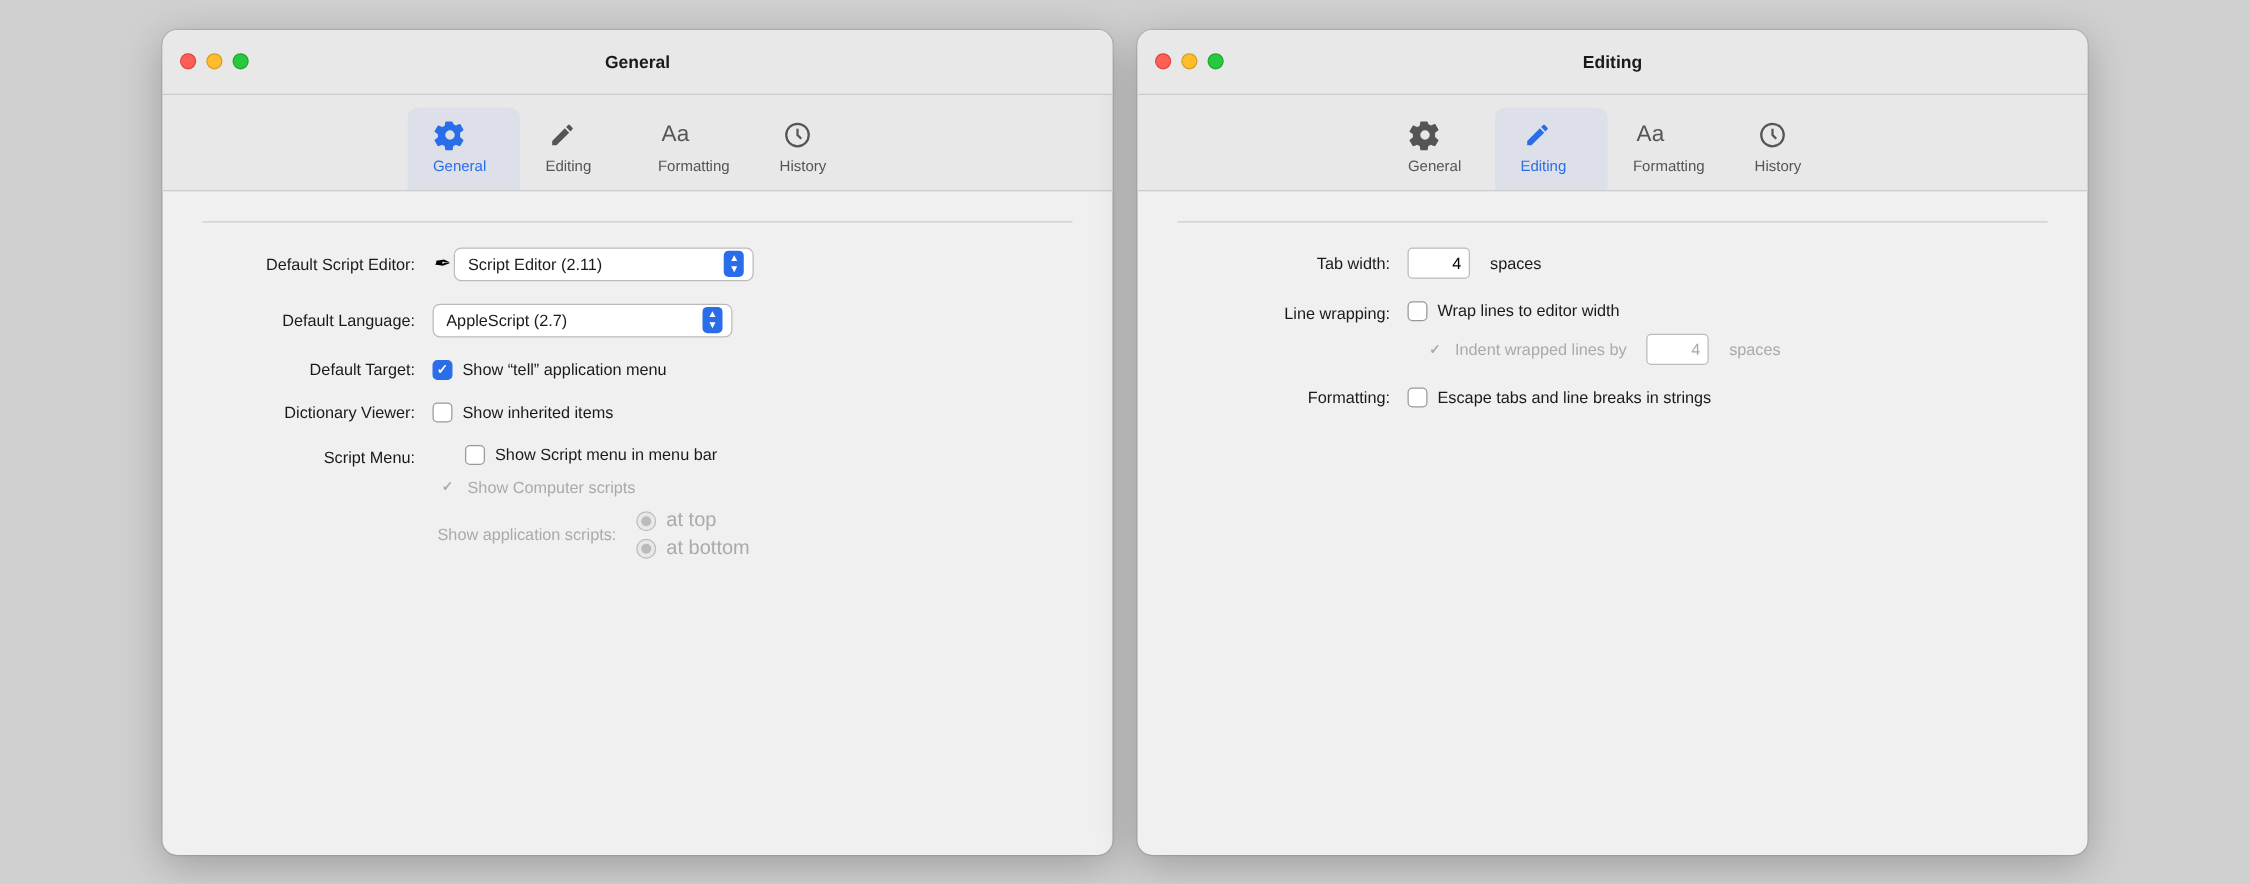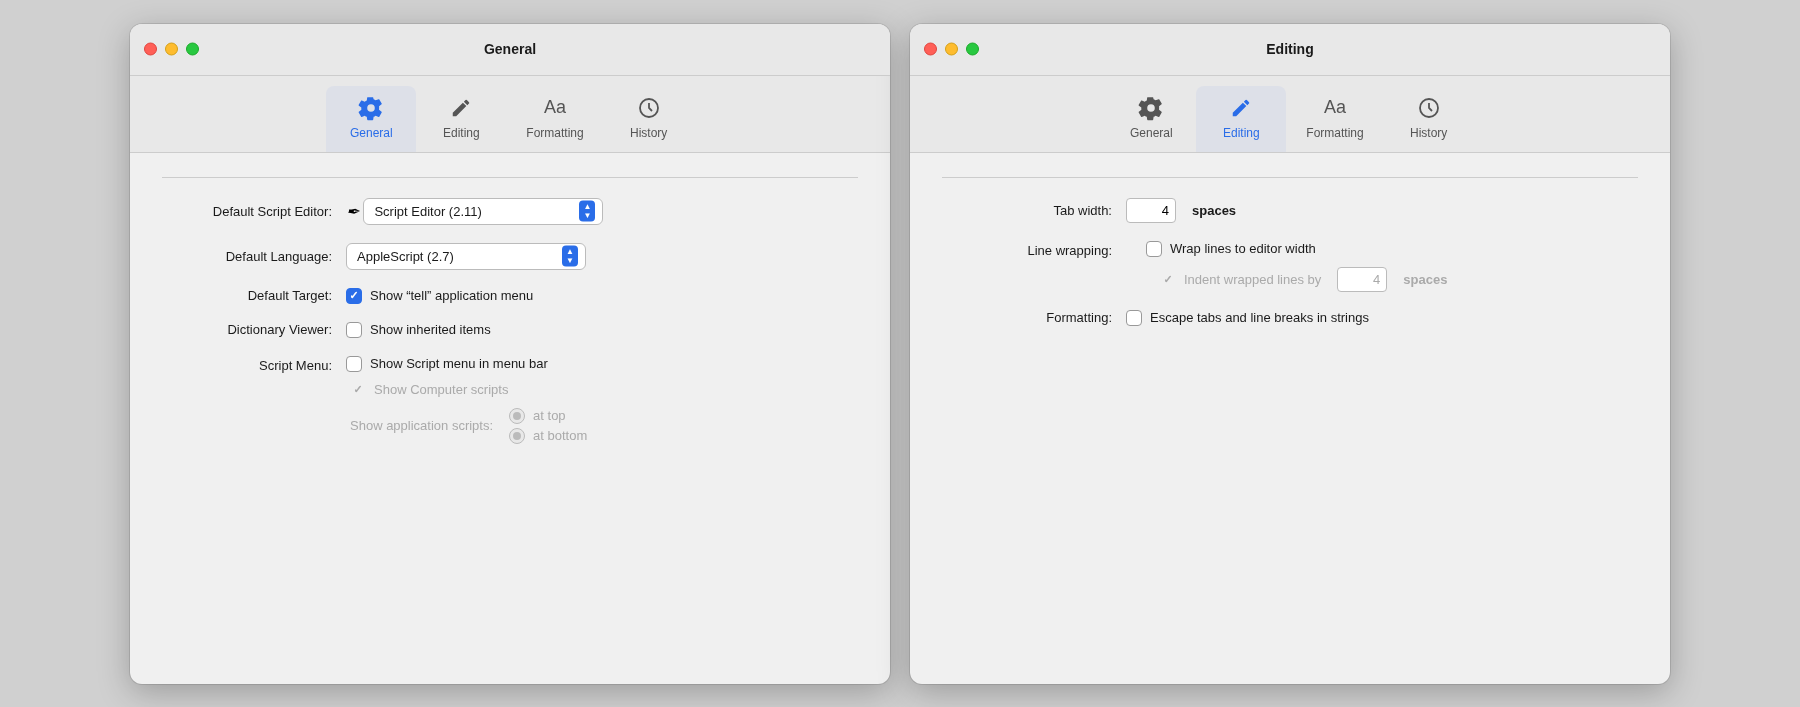--- a/index.html
+++ b/index.html
@@ -67,21 +67,20 @@
       justify-content: center;
       gap: 0px;
       padding: 10px 16px 0;
       background: #e8e8e8;
       border-bottom: 1px solid #ccc;
     }
 
     .tab-item {
       display: flex;
       flex-direction: column;
-      align-items: center;
       padding: 8px 20px 12px;
       cursor: pointer;
       border-radius: 8px 8px 0 0;
       min-width: 90px;
     }
 
     .tab-item.active {
       background: #dde0e8;
     }
 
@@ -234,21 +233,21 @@
 
     .radio.dimmed::after {
       content: '';
       width: 8px;
       height: 8px;
       border-radius: 50%;
       background: #bbb;
     }
 
     .radio-label {
-      font-size: 13px;
+      font-size: 16px;
       color: #aaa;
     }
 
     .sub-rows {
       display: flex;
       flex-direction: column;
       gap: 10px;
       margin-left: 4px;
     }
 
@@ -259,21 +258,20 @@
       width: 50px;
       padding: 4px 6px;
       font-size: 13px;
       text-align: right;
     }
 
     .spaces-label {
       font-size: 13px;
       color: #1a1a1a;
       margin-left: 8px;
-      font-weight: bold;
     }
 
     .spaces-label.dimmed {
       color: #aaa;
     }
 
     .icon-gear-svg, .icon-pencil-svg, .icon-aa-svg, .icon-clock-svg {
       width: 28px;
       height: 28px;
       display: flex;
@@ -378,21 +376,21 @@
     <div class="form-row">
       <span class="form-label">Dictionary Viewer:</span>
       <div class="checkbox-row">
         <div class="checkbox"></div>
         <span class="checkbox-label">Show inherited items</span>
       </div>
     </div>
 
     <div class="form-row" style="align-items: flex-start;">
       <span class="form-label" style="padding-top:2px;">Script Menu:</span>
-      <div style="display:flex; flex-direction:column; gap:10px;">
+      <div style="display:flex; flex-direction:column; gap:10px;align-items:center;">
         <div class="checkbox-row">
           <div class="checkbox"></div>
           <span class="checkbox-label">Show Script menu in menu bar</span>
         </div>
 
         <div class="sub-rows">
 
           <div class="checkbox-row">
             <div class="checkbox dimmed-check"></div>
             <span class="checkbox-label dimmed">Show Computer scripts</span>
@@ -468,21 +466,21 @@
 
 
     <div class="form-row">
       <span class="form-label">Tab width:</span>
       <div class="checkbox-row">
         <input class="tab-width-input" type="text" value="4" style="">
         <span class="spaces-label">spaces</span>
       </div>
     </div>
 
-    <div class="form-row" style="align-items: flex-start; gap: 20px;">
+    <div class="form-row" style="align-items: flex-start;">
       <span class="form-label" style="padding-top:2px;">Line wrapping:</span>
       <div style="display:flex; flex-direction:column; gap:10px;">
         <div class="checkbox-row">
           <div class="checkbox"></div>
           <span class="checkbox-label">Wrap lines to editor width</span>
         </div>
 
         <div class="checkbox-row" style="margin-left:14px;">
           <div class="checkbox dimmed-check"></div>
           <span class="checkbox-label dimmed">Indent wrapped lines by</span>

